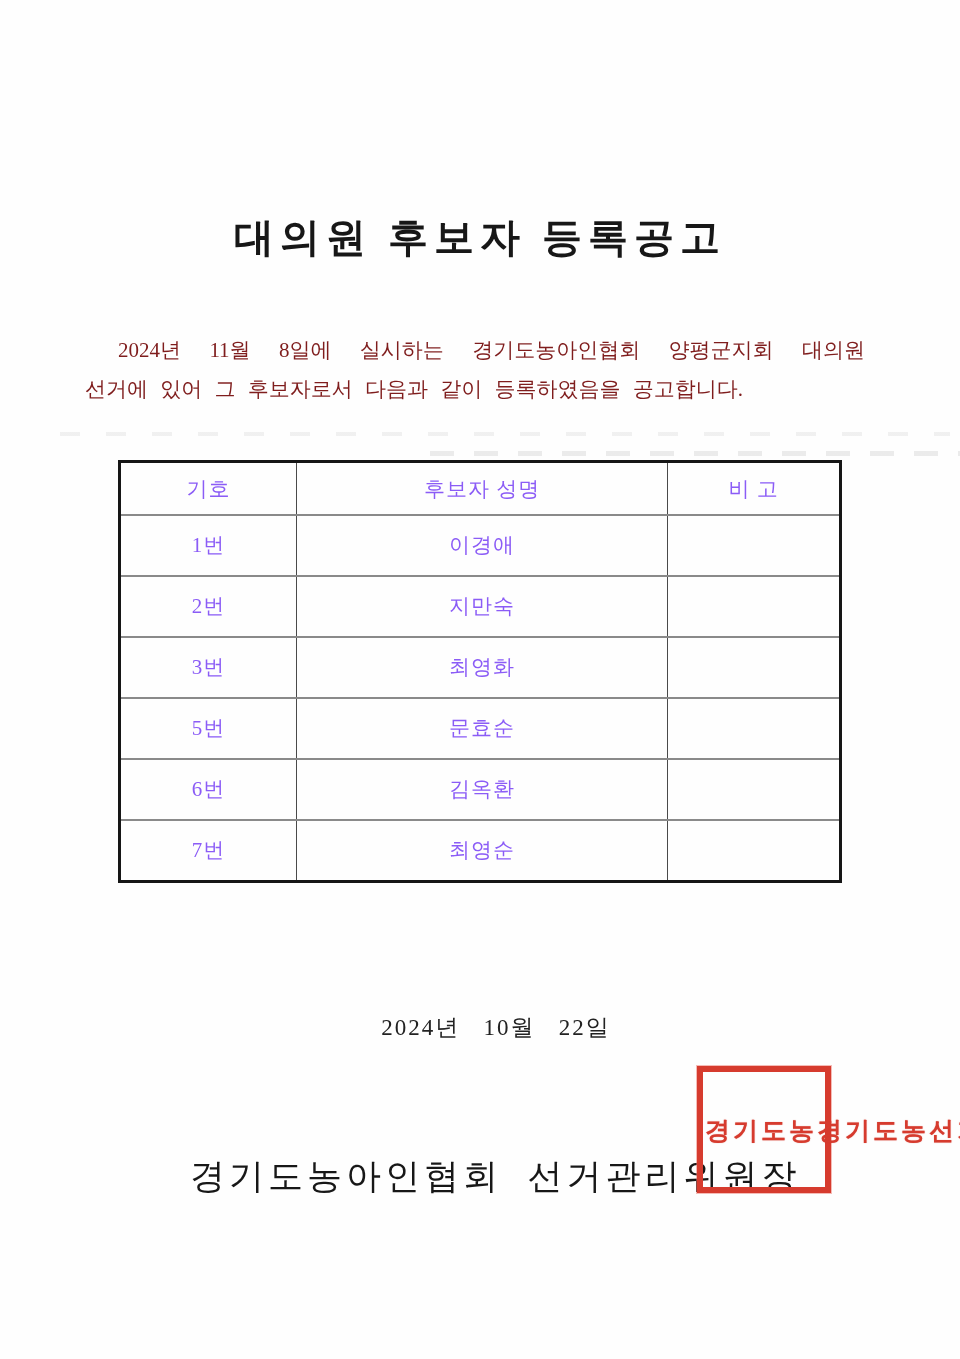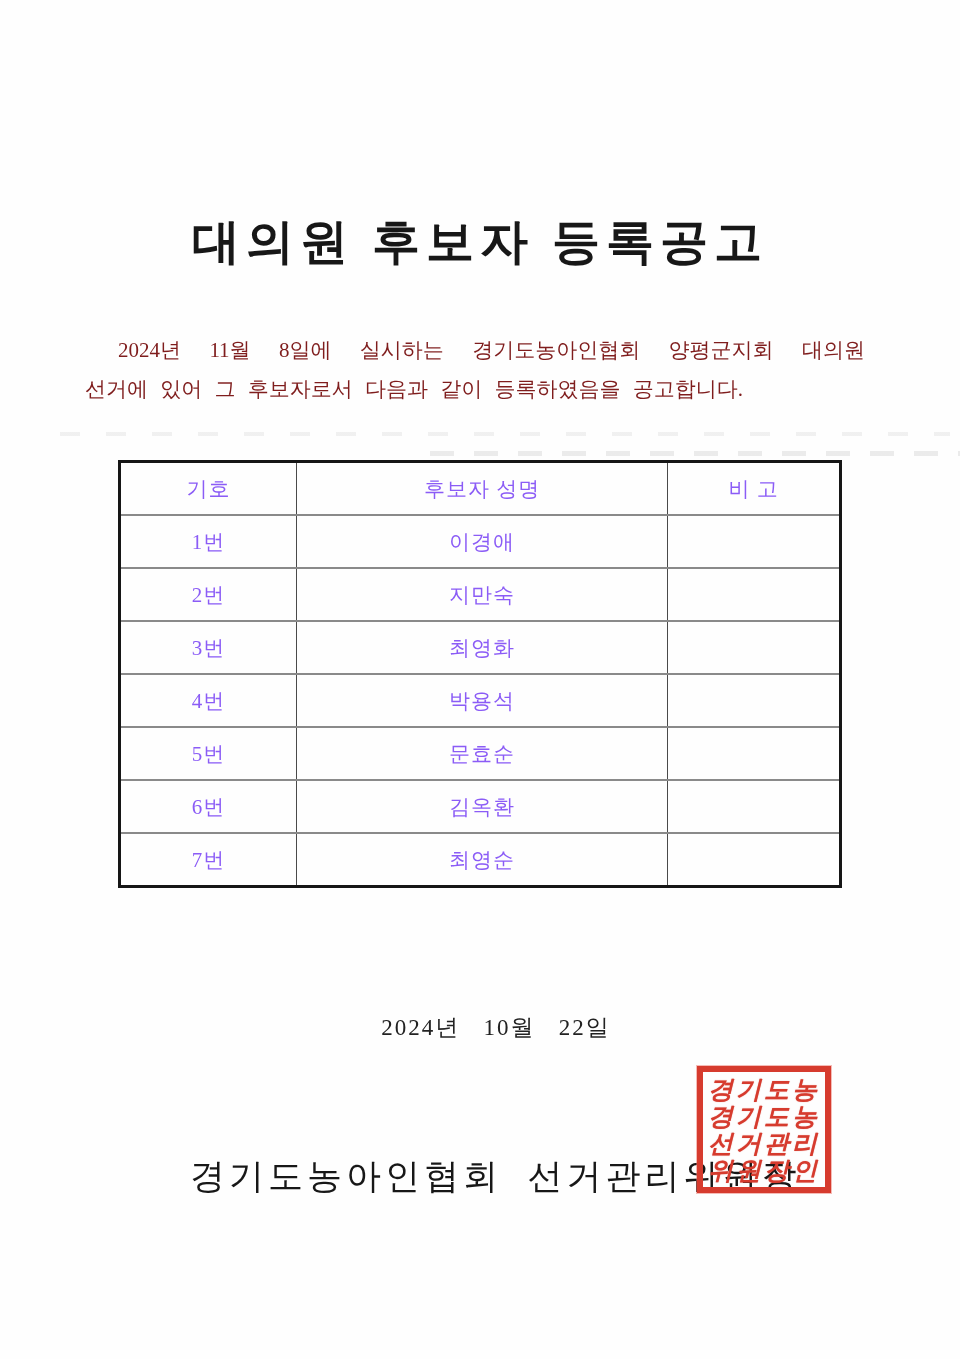--- a/index.html
+++ b/index.html
@@ -17,21 +17,21 @@
     color: #1c1c1c;
   }
 
   
   .doc-title {
     position: absolute;
     top: 210px;
     left: 0;
     width: 100%;
     text-align: center;
-    font-size: 48px;
+    font-size: 40px;
     font-weight: bold;
     letter-spacing: 6px;
     color: #171717;
     white-space: pre;
   }
 
   
   .doc-body {
     position: absolute;
     top: 331px;
@@ -132,26 +132,25 @@
   .seal {
     position: absolute;
     top: 1066px;
     left: 697px;
     width: 134px;
     height: 127px;
     border: 6px solid #d63b2e;
     box-sizing: border-box;
     background: transparent;
     display: flex;
-    flex-direction: column;
+    flex-direction: row;
     justify-content: space-around;
     align-items: center;
     padding: 3px 2px;
     box-shadow: 0 0 0 1px rgba(235, 120, 110, 0.5);
-    font-style: italic;
   }
   .seal-row {
     font-family: "Liberation Sans", "DejaVu Sans", sans-serif;
     font-weight: bold;
     font-size: 25px;
     line-height: 26px;
     color: #d63b2e;
     letter-spacing: 3px;
     white-space: pre;
     text-shadow: 0 0 1px rgba(214, 59, 46, 0.55);
@@ -195,25 +194,20 @@
           <td>2번</td>
           <td>지만숙</td>
           <td></td>
         </tr>
         <tr>
           <td>3번</td>
           <td>최영화</td>
           <td></td>
         </tr>
         <tr>
-          <td>4번</td>
-          <td>박용석</td>
-          <td></td>
-        </tr>
-        <tr>
           <td>5번</td>
           <td>문효순</td>
           <td></td>
         </tr>
         <tr>
           <td>6번</td>
           <td>김옥환</td>
           <td></td>
         </tr>
         <tr>

